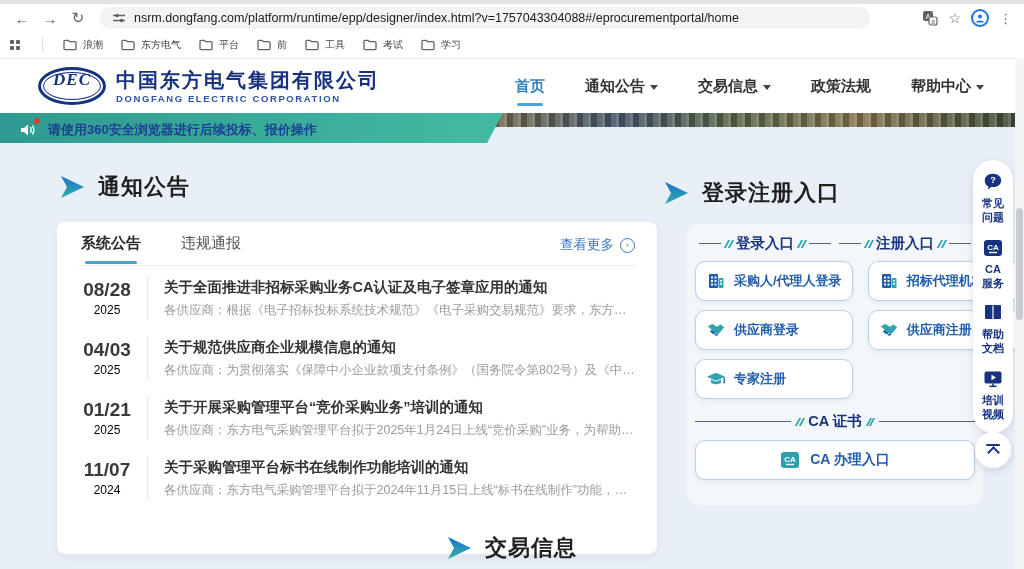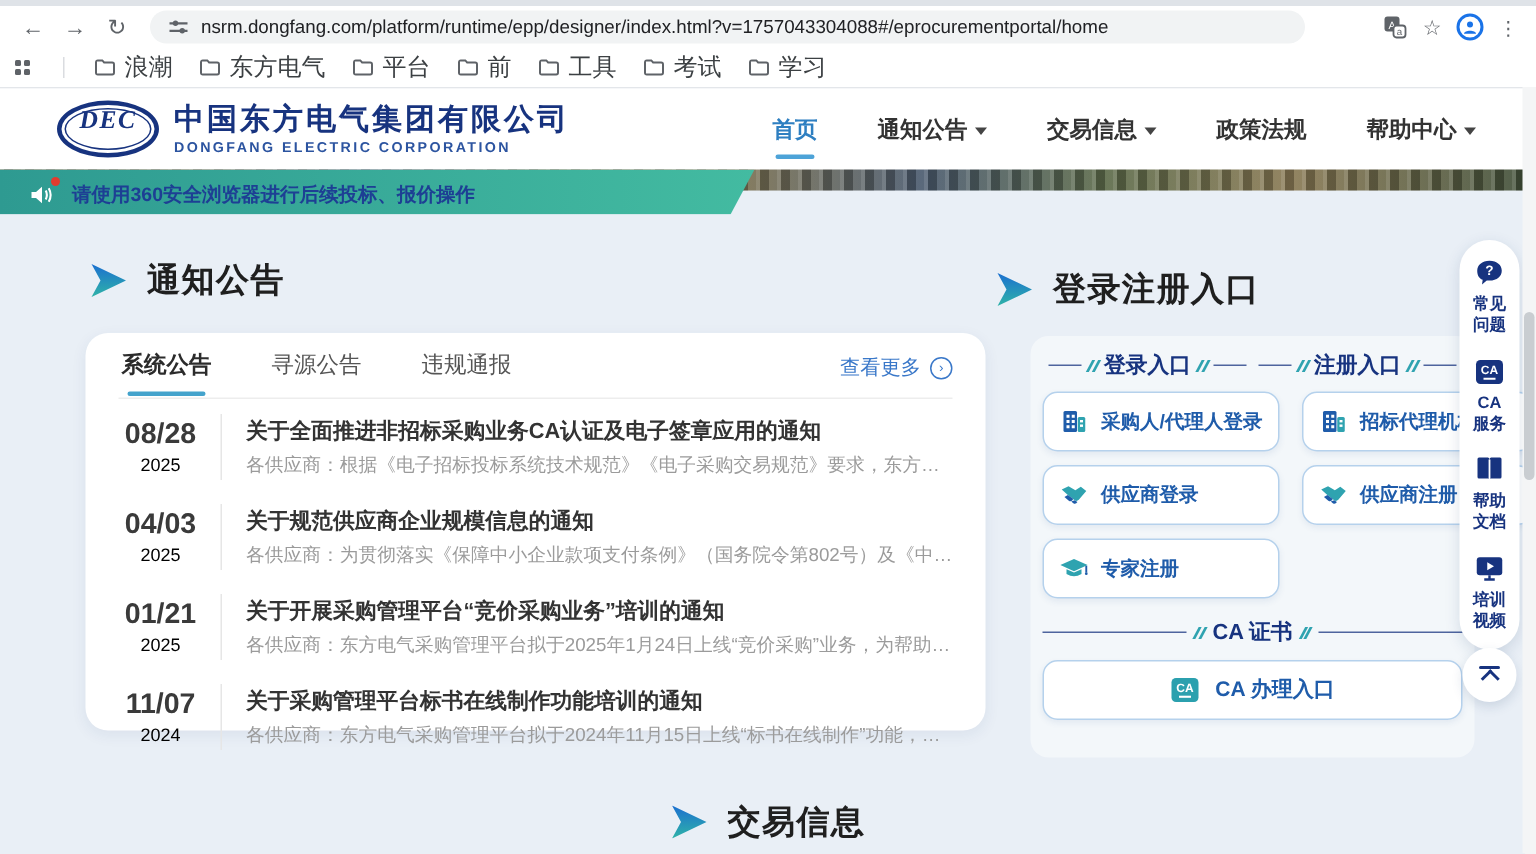--- a/index.html
+++ b/index.html
@@ -18,21 +18,21 @@
   .url-text { font-size:12.5px; color:#202124; white-space:nowrap; overflow:hidden; }
   .chrome-right { display:flex; align-items:center; gap:10px; margin-left:auto; padding-right:2px; }
   .avatar-btn { width:18px; height:18px; border:2px solid #1a73e8; border-radius:50%;
                 display:flex; align-items:center; justify-content:center; color:#1a73e8; font-size:10px; }
   .star { color:#5f6368; font-size:14px; }
   .dots { color:#5f6368; font-size:13px; letter-spacing:0; }
   .bookmarks { height:26px; display:flex; align-items:center; padding:0 10px; gap:18px; }
   .apps-icon { display:grid; grid-template-columns:4px 4px; grid-gap:2px; margin-right:2px; }
   .apps-icon i { width:4px; height:4px; background:#5f6368; border-radius:1px; display:block; }
   .bm-sep { width:1px; height:14px; background:#dadce0; margin:0 2px; }
-  .bm { display:flex; align-items:center; gap:6px; font-size:16px; color:#3c4043; cursor:pointer; white-space:nowrap; }
+  .bm { display:flex; align-items:center; gap:6px; font-size:10px; color:#3c4043; cursor:pointer; white-space:nowrap; }
 
   
   .site-header { height:54px; background:#fff; display:flex; align-items:center; padding:0 38px 0 38px; position:relative; z-index:5; }
   .logo-wrap { display:flex; align-items:center; gap:10px; }
   .logo-oval { position:relative; width:68px; height:38px; border:3px solid #17337f; border-radius:50%;
                display:flex; align-items:flex-start; justify-content:center; }
   .logo-oval::after { content:""; position:absolute; inset:2px; border:1px solid #17337f; border-radius:50%; }
   .logo-dec { font-family:"Liberation Serif", serif; font-style:italic; font-weight:bold; font-size:17px; color:#17337f; letter-spacing:1px; }
   .company-cn { font-size:20px; font-weight:bold; color:#17337f; letter-spacing:2px; line-height:1.1; }
   .company-en { font-size:9.5px; font-weight:bold; color:#2c54a0; letter-spacing:1.6px; margin-top:2px; }
@@ -54,22 +54,22 @@
   .notice-text { font-size:13px; font-weight:bold; color:#1d3f94; margin-left:10px; }
   .speaker-wrap { position:relative; width:18px; height:16px; }
   .red-dot { position:absolute; right:-2px; top:-4px; width:6px; height:6px; background:#e23b2e; border-radius:50%; }
 
   
   .sec-title { display:flex; align-items:center; gap:13px; }
   .sec-title h2 { font-size:22px; font-weight:bold; color:#1f1f1f; letter-spacing:1px; }
 
   
   .sec-notices-head { position:absolute; left:60px; top:172px; }
-  .news-card { position:absolute; left:57px; top:222px; width:600px; height:265px; background:#fff;
-               border-radius:15px; box-shadow:0 3px 10px rgba(30,60,110,.07); padding:0 22px; }
+  .news-card { position:absolute; left:57px; top:222px; width:600px; height:332px; background:#fff;
+               border-radius:8px; box-shadow:0 3px 10px rgba(30,60,110,.07); padding:0 22px; }
   .tab-row { height:44px; display:flex; align-items:center; border-bottom:1px solid #ededed; }
   .tab { font-size:15px; color:#555; margin-right:36px; cursor:pointer; position:relative; padding:11px 2px; }
   .tab.active { color:#2b2b2b; font-weight:bold; }
   .tab.active::after { content:""; position:absolute; left:6px; right:6px; bottom:0; height:3px; background:#44a3cc; border-radius:2px; }
   .view-more { margin-left:auto; display:flex; align-items:center; gap:6px; color:#3a78c9; font-size:13.5px; cursor:pointer; }
   .vm-circle { width:15px; height:15px; border:1.4px solid #3a78c9; border-radius:50%; display:flex; align-items:center; justify-content:center; font-size:9px; line-height:1; }
   .news-item { display:flex; align-items:center; height:60px; cursor:pointer; }
   .date-col { width:56px; text-align:center; flex:none; }
   .date-big { font-size:19px; font-weight:bold; color:#3a3a3a; }
   .date-year { font-size:12px; color:#000000; margin-top:2px; }
@@ -283,21 +283,20 @@
       <path d="M1 0 L24 11 L1 22 L7 11 Z" fill="url(#ag1)"></path>
     </svg>
     <h2>通知公告</h2>
   </div>
 
   <div class="news-card">
     <div class="tab-row">
 
         <span class="tab active">系统公告</span>
 
-        <span class="tab">寻源公告</span>
 
         <span class="tab">违规通报</span>
       </div>
     <div class="view-more" style="position:absolute; right:22px; top:14px;">
       <span>查看更多</span>
       <span class="vm-circle">
           <span>›</span>
         </span>
     </div>
     <div style="padding-top:2px;">

